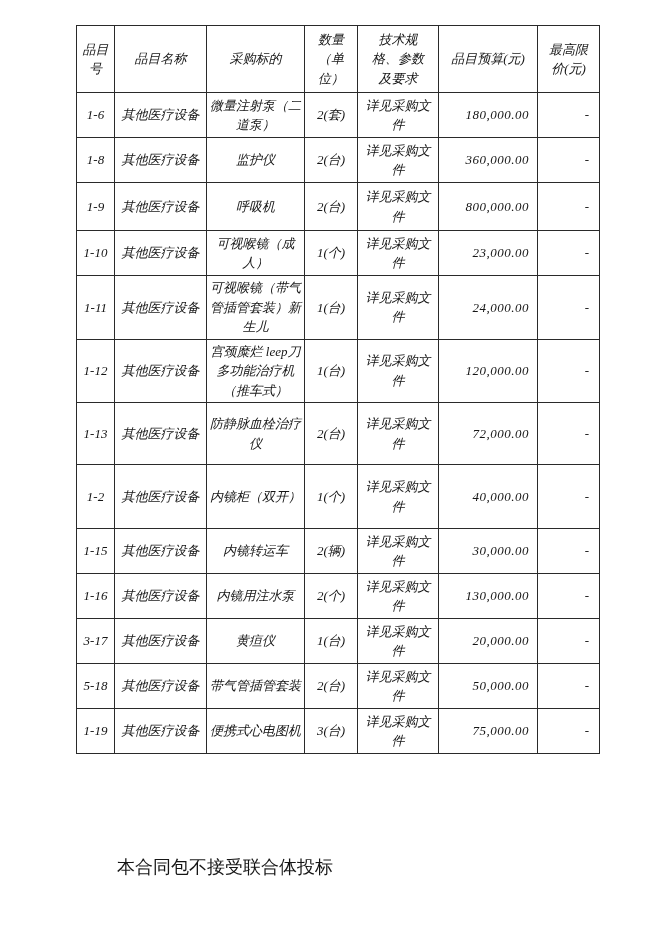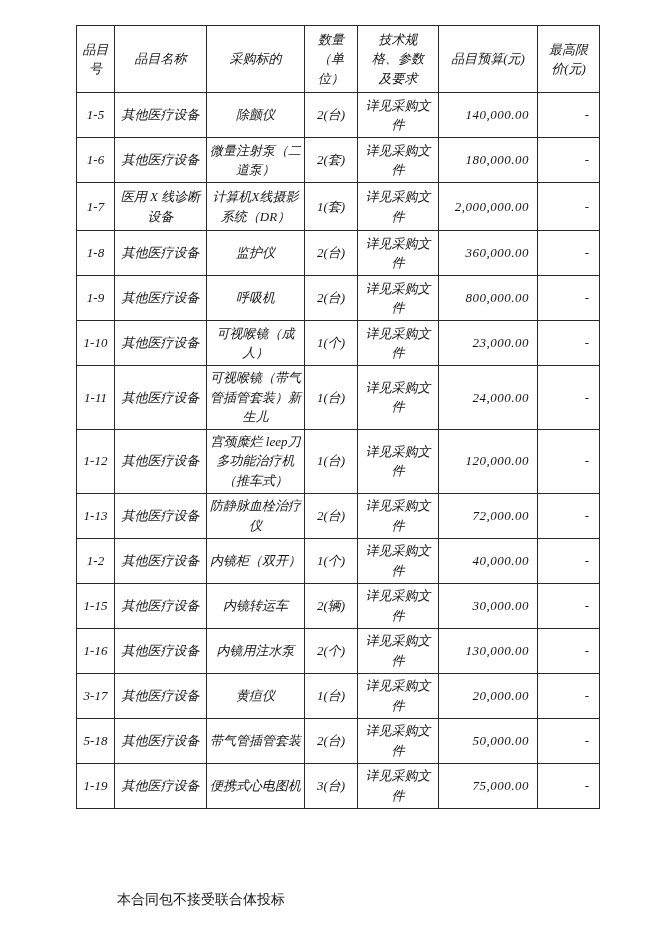--- a/index.html
+++ b/index.html
@@ -53,23 +53,22 @@
   }
   thead tr { height: 67px; }
   tbody tr { height: 45px; }
   tbody tr:nth-child(3) { height: 48px; }
   tbody tr:nth-child(7) { height: 62px; }
   tbody tr:nth-child(8) { height: 64px; }
   .footer-note {
     position: absolute;
     left: 117px;
     top: 855px;
-    font-size: 14px;
+    font-size: 18px;
     color: #151515;
-    margin-top: 36px;
   }
 </style>
 </head>
 <body>
 
 <div class="page">
   <table class="doc-table">
     <colgroup>
       <col style="width:38px">
       <col style="width:92px">
@@ -91,44 +90,26 @@
           <th>技术规
 格、参数
 及要求</th>
           <th>品目预算(元)</th>
           <th>最高限
 价(元)</th>
         </tr>
     </thead>
     <tbody>
         <tr>
-          <td class="col-item_no">1-5</td>
-          <td class="col-item_name">其他医疗设备</td>
-          <td class="col-subject">除颤仪</td>
-          <td class="col-quantity">2(台)</td>
-          <td class="col-spec">详见采购文件</td>
-          <td class="col-budget">140,000.00</td>
-          <td class="col-max_price">-</td>
-        </tr>
-        <tr>
           <td class="col-item_no">1-6</td>
           <td class="col-item_name">其他医疗设备</td>
           <td class="col-subject">微量注射泵（二道泵）</td>
           <td class="col-quantity">2(套)</td>
           <td class="col-spec">详见采购文件</td>
           <td class="col-budget">180,000.00</td>
-          <td class="col-max_price">-</td>
-        </tr>
-        <tr>
-          <td class="col-item_no">1-7</td>
-          <td class="col-item_name">医用 X 线诊断设备</td>
-          <td class="col-subject">计算机X线摄影系统（DR）</td>
-          <td class="col-quantity">1(套)</td>
-          <td class="col-spec">详见采购文件</td>
-          <td class="col-budget">2,000,000.00</td>
           <td class="col-max_price">-</td>
         </tr>
         <tr>
           <td class="col-item_no">1-8</td>
           <td class="col-item_name">其他医疗设备</td>
           <td class="col-subject">监护仪</td>
           <td class="col-quantity">2(台)</td>
           <td class="col-spec">详见采购文件</td>
           <td class="col-budget">360,000.00</td>
           <td class="col-max_price">-</td>

